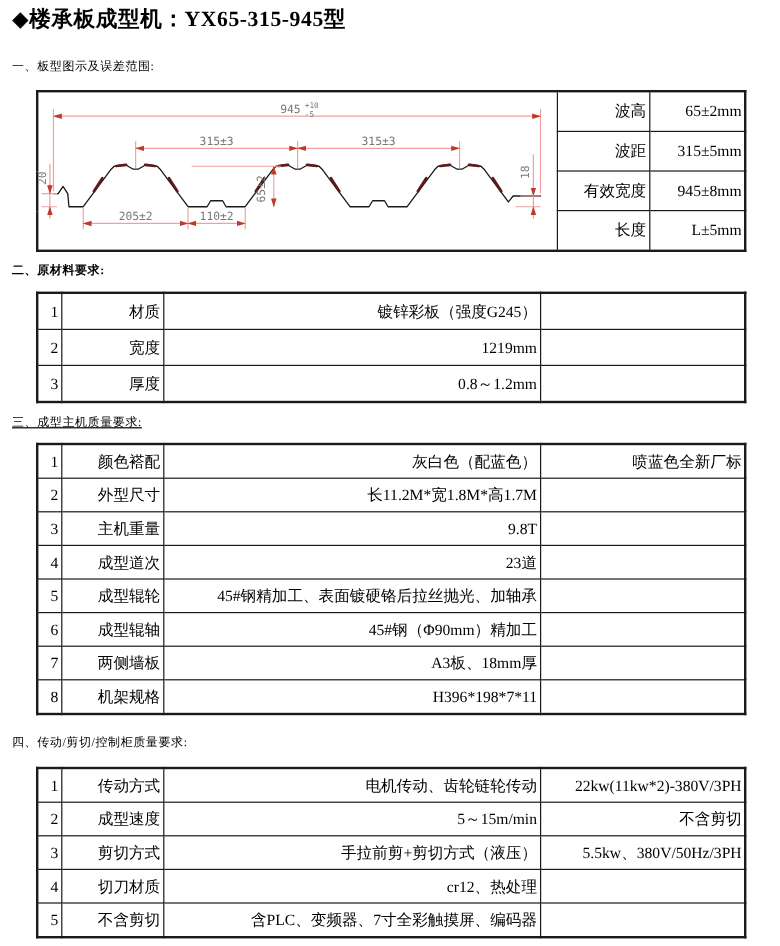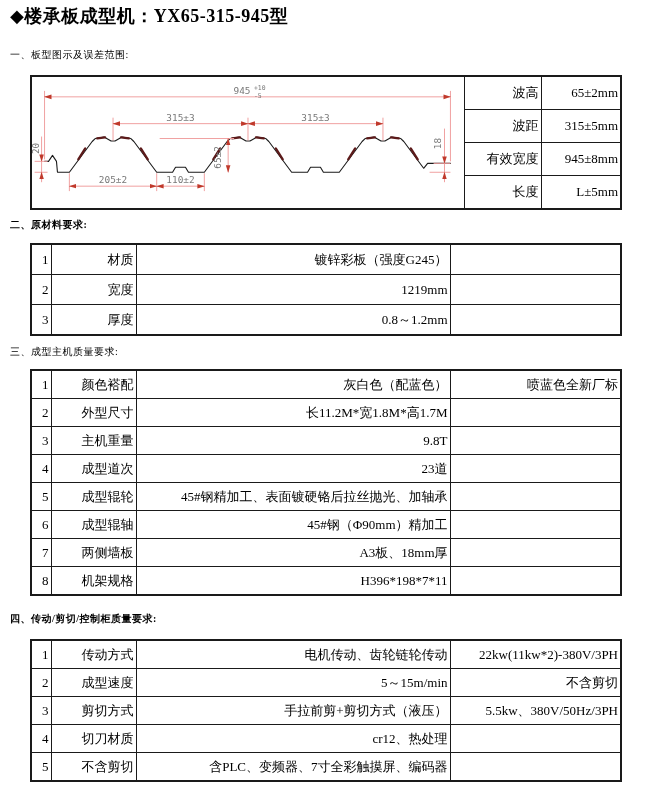--- a/index.html
+++ b/index.html
@@ -5,22 +5,22 @@
   html,body{margin:0;padding:0;}
   body{
     width:650px;height:788px;background:#ffffff;color:#000;
     font-family:"Liberation Serif","DejaVu Serif",serif;
     position:relative;overflow:hidden;
   }
   .title{position:absolute;left:10px;top:4px;margin:0;font-size:18px;font-weight:bold;letter-spacing:0.5px;}
   .sec-heading{position:absolute;left:10px;font-size:10px;letter-spacing:0.5px;}
   #h-panel{top:48px;}
   #h-materials{top:218px;font-weight:bold;}
-  #h-machine{top:345px;}
-  #h-drive{top:612px;font-weight:bold;}
+  #h-machine{top:345px;text-decoration:underline;}
+  #h-drive{top:612px;}
   table.doc{
     position:absolute;left:30px;width:590px;border-collapse:collapse;table-layout:fixed;
     font-size:13px;text-align:right;border:2px solid #1a1a1a;
   }
   table.doc td{border:1px solid #1a1a1a;padding:0 2px;overflow:hidden;white-space:nowrap;}
   #t-panel{top:75px;}
   #t-panel td{height:32px;}
   #t-panel td.diagram-cell{padding:0;vertical-align:top;}
   #t-panel .c-diag{width:433px;}
   #t-panel .c-lbl{width:77px;}

